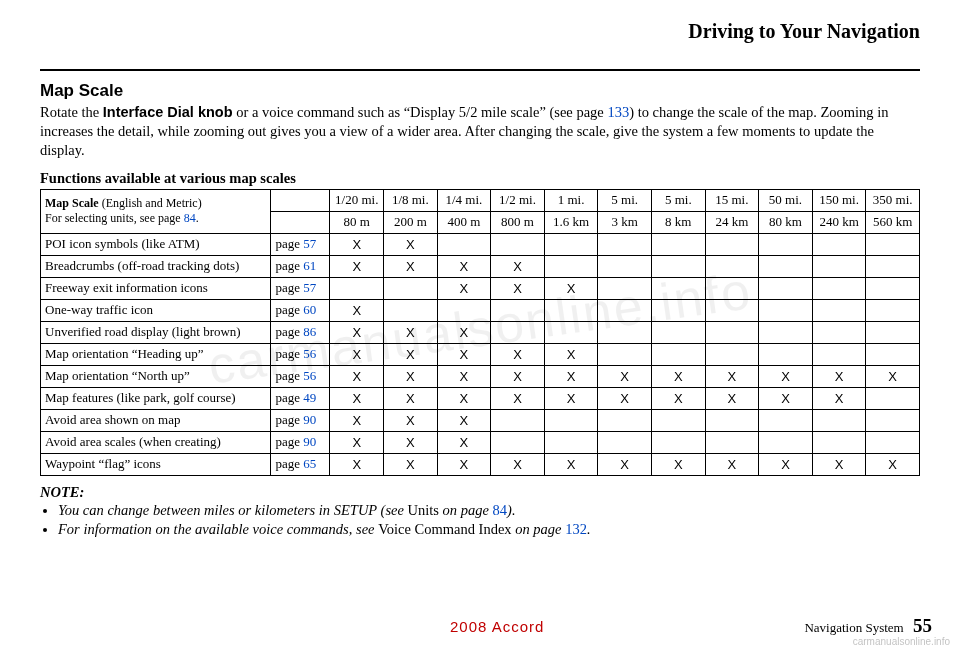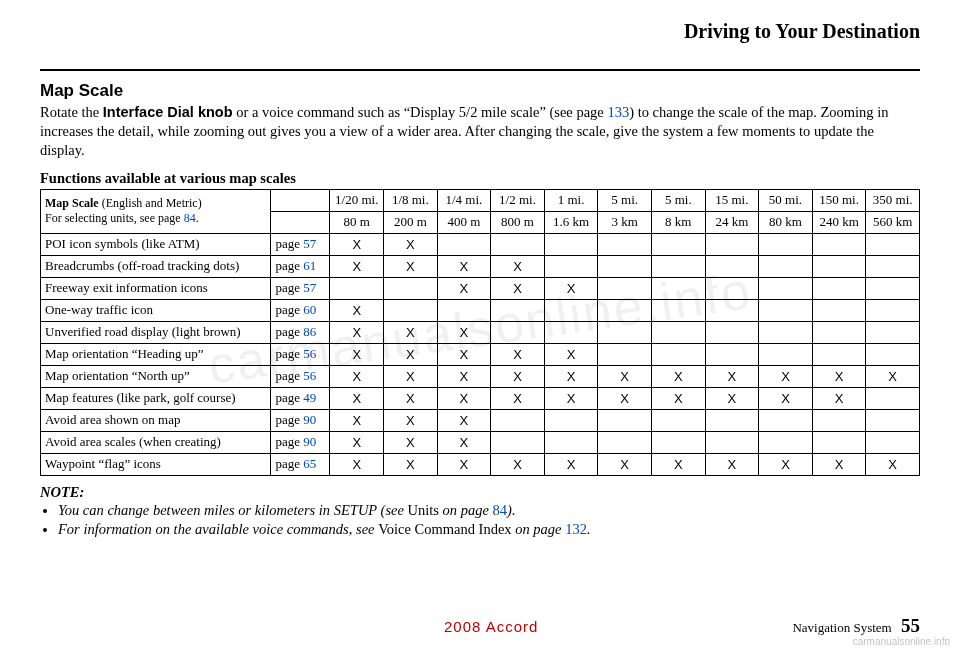--- a/index.html
+++ b/index.html
@@ -84,21 +84,21 @@
   .head-row1 td { font-size: 12px; }
   .note-block { margin-top: 8px; font-size: 14.5px; }
   .note-label { font-weight: bold; font-style: italic; }
   .note-block ul { list-style: disc; margin-left: 18px; }
   .note-block li { font-style: italic; line-height: 1.35; }
   .note-block li .roman { font-style: normal; }
   .footer {
     position: absolute;
     bottom: 18px;
     left: 40px;
-    right: 40px;
+    right: 28px;
     display: flex;
     justify-content: space-between;
     align-items: baseline;
   }
   .footer .model {
     font-family: Arial, Helvetica, sans-serif;
     font-size: 15px;
     color: #c00000;
     letter-spacing: 1px;
     margin: 0 auto;
@@ -108,21 +108,21 @@
   }
   .footer .pagenum { font-weight: bold; font-size: 19px; margin-left: 6px; }
   .spacer { width: 150px; }
 </style>
 </head>
 <body>
 
 <div class="watermark">carmanualsonline.info</div>
 <div class="watermark-small">carmanualsonline.info</div>
 
-<div class="page-header">Driving to Your Destination</div>
+<div class="page-header">Driving to Your Navigation</div>
 <div class="top-rule"></div>
 
 <div class="content">
   <h2 class="section">Map Scale</h2>
   <p class="body">
     <span>Rotate the </span><span class="bold-sans">Interface Dial knob</span><span> or a voice command such as “Display 5/2 mile scale” (see page </span><span class="link">133</span><span>) to change the scale of the map. Zooming in increases the detail, while zooming out gives you a view of a wider area. After changing the scale, give the system a few moments to update the display.</span>
   </p>
 
   <div class="subhead">Functions available at various map scales</div>
 

